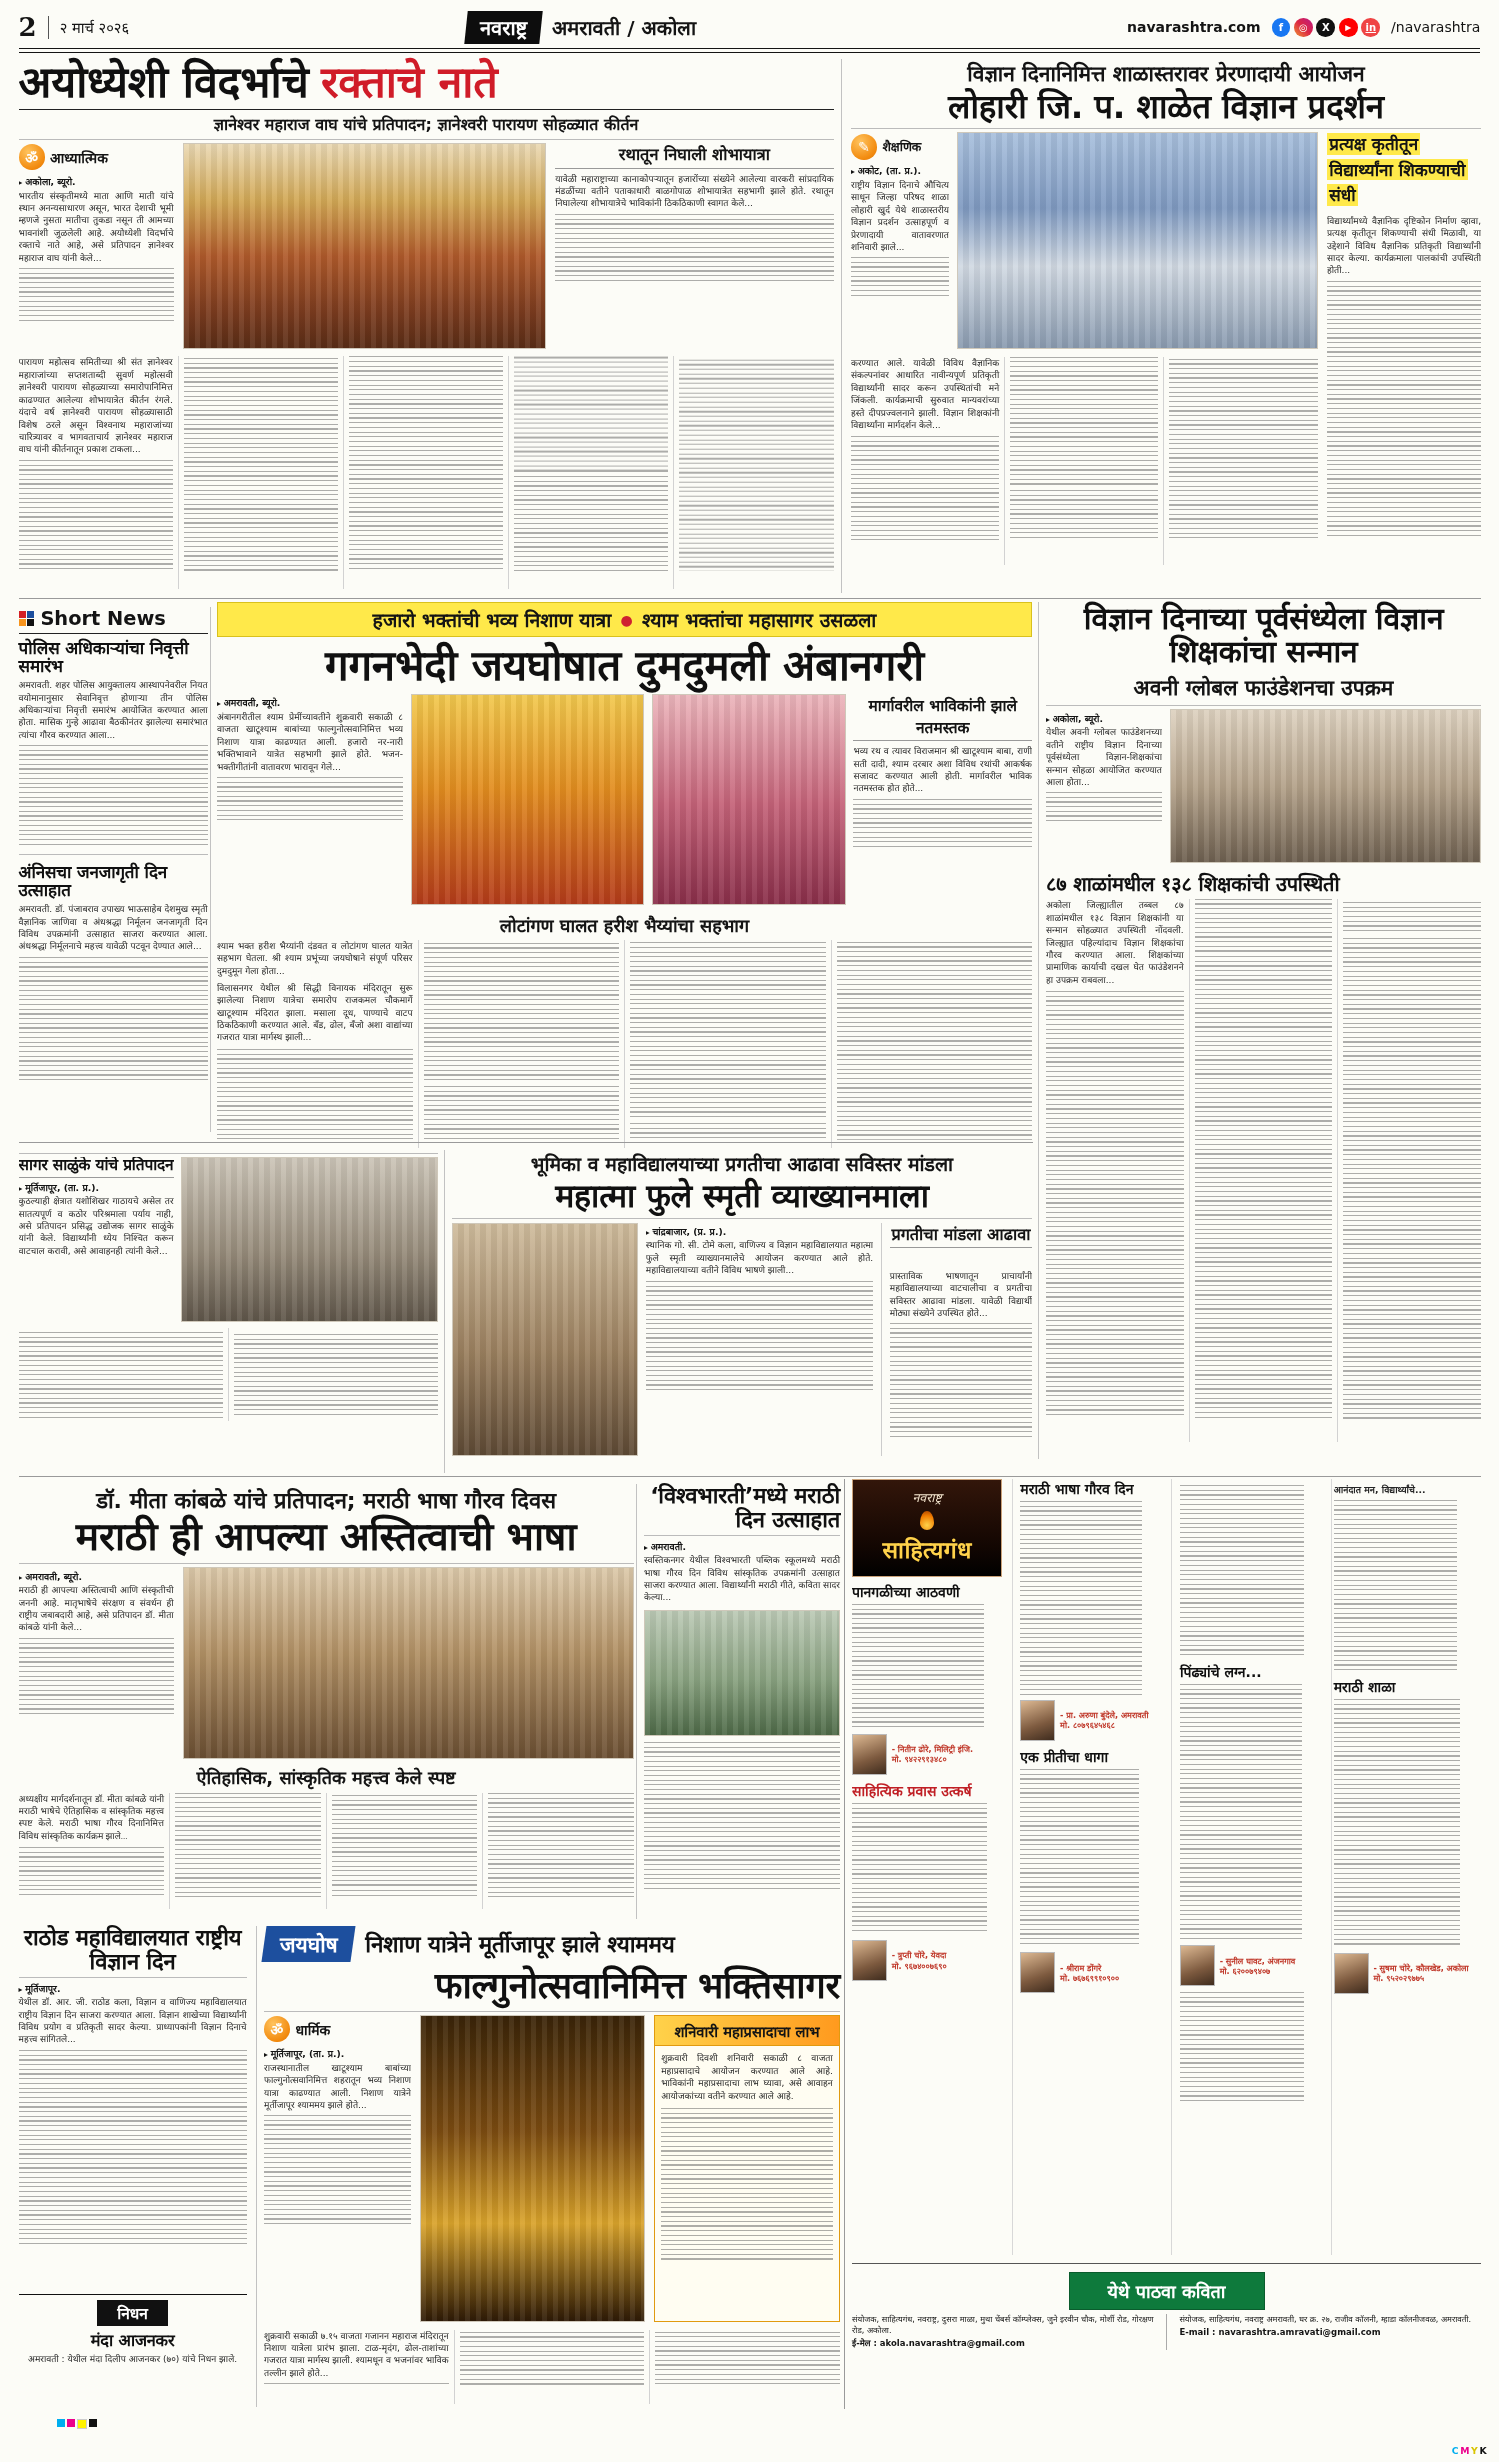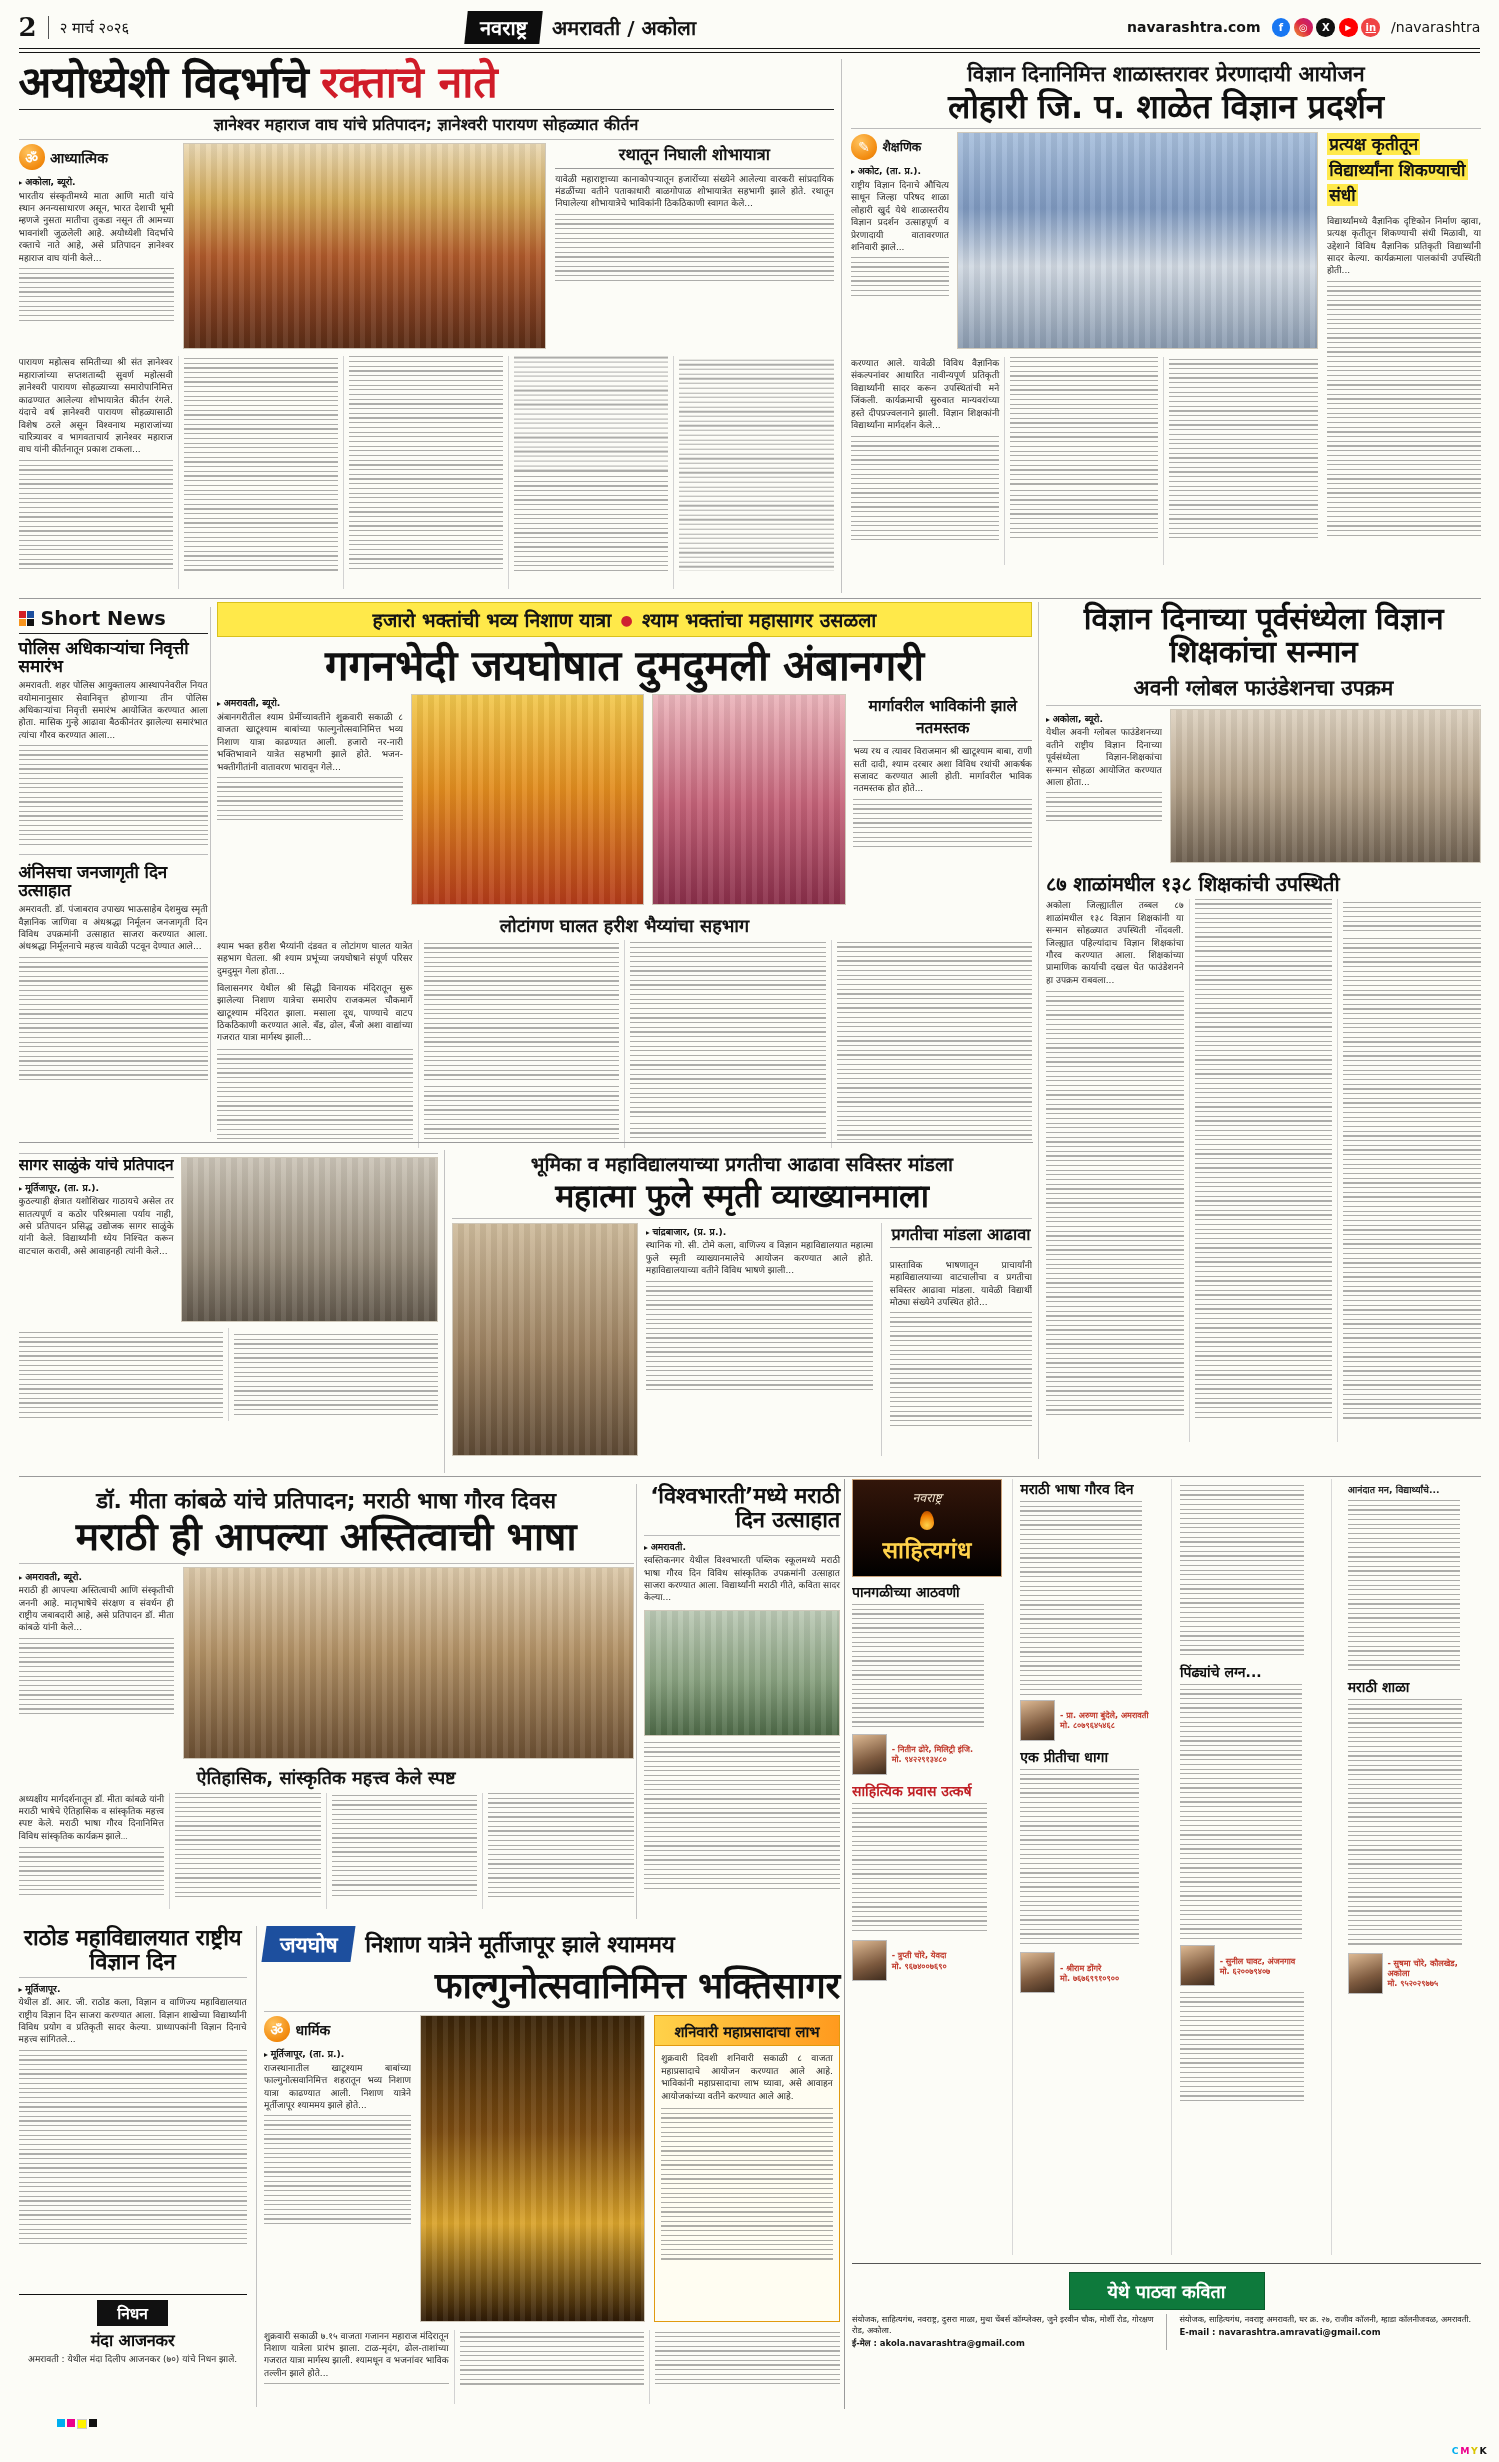--- a/index.html
+++ b/index.html
@@ -273,21 +273,21 @@
     <div class="hl subheadC" style="font-size:32px;margin:1.6px 0 4.7px;">महात्मा फुले स्मृती व्याख्यानमाला</div>
     <div class="rule-lt"></div>
     <div style="display:grid;grid-template-columns:186px 1fr 151px;gap:7.8px;height:233px;">
       <div class="photo ph-lecture"></div>
       <div class="clip">
         <div class="byline">चांद्रबाजार, (प्र. प्र.).</div>
         <div class="bodytxt">स्थानिक गो. सी. टोमे कला, वाणिज्य व विज्ञान महाविद्यालयात महात्मा फुले स्मृती व्याख्यानमालेचे आयोजन करण्यात आले होते. महाविद्यालयाच्या वतीने विविध भाषणे झाली...</div>
         <div class="skel" style="height:109px;"></div>
       </div>
       <div class="clip" style="border-left:0.8px solid #ccc;padding-left:7.8px;">
-        <div class="subheadC" style="font-size:16.3px;border-bottom:0.8px solid #999;padding-bottom:2.3px;margin-bottom:11px;">प्रगतीचा मांडला आढावा</div>
+        <div class="subheadC" style="font-size:16.3px;border-bottom:0.8px solid #999;padding-bottom:2.3px;margin-bottom:22px;">प्रगतीचा मांडला आढावा</div>
         <div class="bodytxt">प्रास्ताविक भाषणातून प्राचार्यांनी महाविद्यालयाच्या वाटचालीचा व प्रगतीचा सविस्तर आढावा मांडला. यावेळी विद्यार्थी मोठ्या संख्येने उपस्थित होते...</div>
         <div class="skel" style="height:116px;"></div>
       </div>
     </div>
   </div>
 
   <div class="hr" style="left:18.6px;top:1476px;width:1462px;"></div>
 
   <div class="abs" style="left:18.6px;top:1484px;width:615px;height:435px;">
     <div class="subheadC" style="font-size:22px;">डॉ. मीता कांबळे यांचे प्रतिपादन; मराठी भाषा गौरव दिवस</div>
@@ -380,21 +380,21 @@
         <div class="credit">
           <div class="credit-ph"></div>
           <div class="credit-tx">
             <div>- सुनील घावट, अंजनगाव</div>
             <div>मो. ६२००७९४०७</div>
           </div>
         </div>
         <div class="skel" style="height:109px;width:88%;"></div>
       </div>
 
-      <div class="clip" style="border-left:0.8px solid #d8d8d8;padding-left:16px;">
+      <div class="clip" style="border-left:0.8px solid #d8d8d8;padding-left:2px;">
         <div class="bodytxt" style="font-size:9.3px;font-weight:bold;margin-top:4.7px;">आनंदात मन, विद्यार्थ्यांचे...</div>
         <div class="skel" style="height:171px;width:84%;"></div>
         <div class="ptitle">मराठी शाळा</div>
         <div class="skel" style="height:248px;width:86%;"></div>
         <div class="credit">
           <div class="credit-ph"></div>
           <div class="credit-tx">
             <div>- सुषमा चोरे, कौलखेड, अकोला</div>
             <div>मो. ९५२०२९७७५</div>
           </div>

